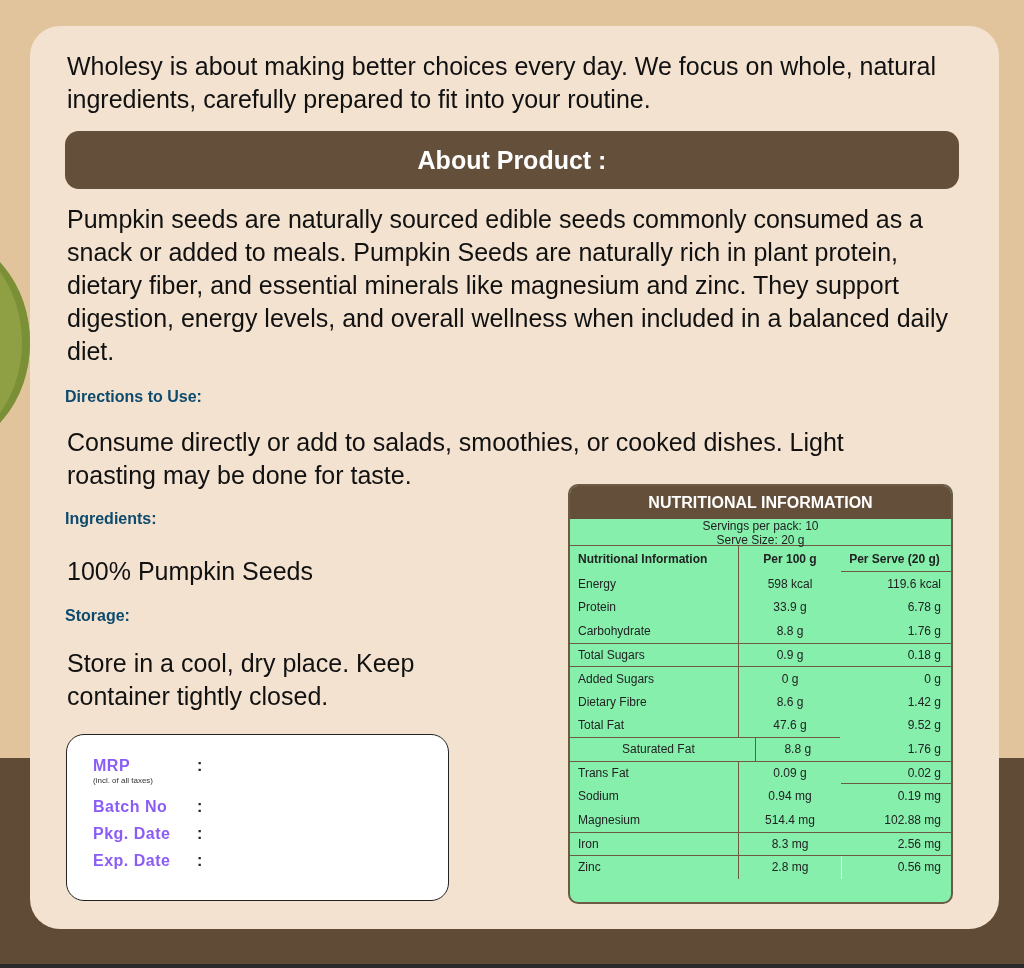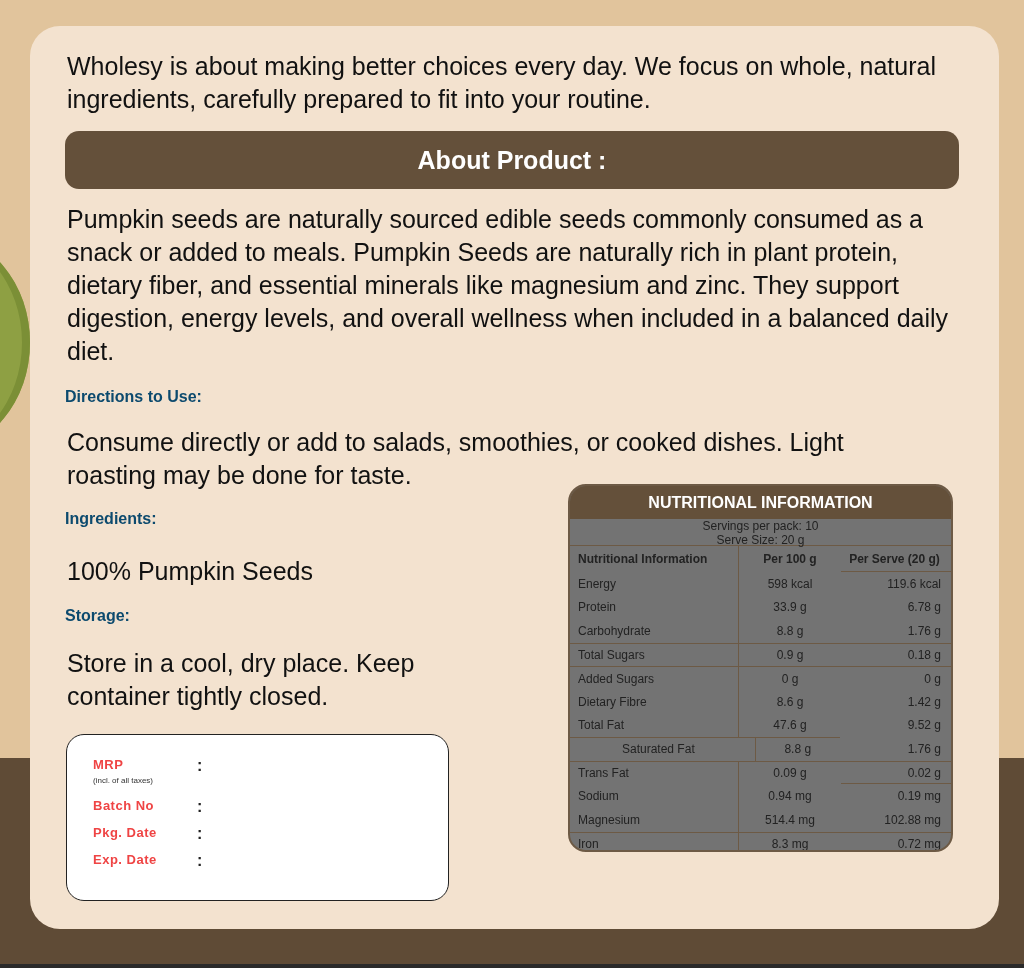--- a/index.html
+++ b/index.html
@@ -45,27 +45,27 @@
   .heading {
     position: absolute; left: 65px; font-weight: bold; font-size: 16px; color: #0c4a6e; text-align: center;
   }
   .body-text {
     position: absolute; left: 67px; font-size: 25px; line-height: 33px; color: #111;
   }
   .label-box {
     position: absolute; left: 66px; top: 734px; width: 383px; height: 167px;
     background: #fff; border: 1.5px solid #222; border-radius: 18px;
   }
-  .label-row { position: absolute; left: 26px; font-weight: bold; font-size: 13px; color: #ef4444; letter-spacing: 0.5px; }
+  .label-row { position: absolute; left: 26px; font-weight: bold; font-size: 16px; color: #8b5cf6; letter-spacing: 0.5px; }
   .label-colon { position: absolute; left: 130px; font-weight: bold; font-size: 16px; color: #222; }
   .label-sub { position: absolute; left: 26px; top: 41px; font-size: 8px; color: #333; }
 
   .nutri {
-    position: absolute; left: 568px; top: 484px; width: 385px; height: 368px;
-    background: #737373; border: 2px solid #6d5a45; border-radius: 18px; overflow: hidden;
+    position: absolute; left: 568px; top: 484px; width: 385px; height: 420px;
+    background: #86efac; border: 2px solid #6d5a45; border-radius: 10px; overflow: hidden;
   }
   .nutri-title {
     height: 33px; background: #64503a; color: #fff; font-weight: bold; font-size: 16px;
     display: flex; align-items: center; justify-content: center;
   }
   .nutri-serv {
     height: 27px; display: flex; align-items: center; font-size: 12px; color: #222;
     border-bottom: 1px solid #6d5a45;
     flex-direction: column;
   }
@@ -183,20 +183,20 @@
     <span class="c3">0.19 mg</span>
   </div>
   <div class="nrow">
     <span class="c1">Magnesium</span>
     <span class="c2">514.4 mg</span>
     <span class="c3">102.88 mg</span>
   </div>
   <div class="nrow sep">
     <span class="c1">Iron</span>
     <span class="c2">8.3 mg</span>
-    <span class="c3">0.72 mg</span>
+    <span class="c3">2.56 mg</span>
   </div>
   <div class="nrow sep">
     <span class="c1">Zinc</span>
     <span class="c2">2.8 mg</span>
     <span class="c3" style="border-left:1px solid #eee;">0.56 mg</span>
   </div>
 </div>
 
 </body></html>

